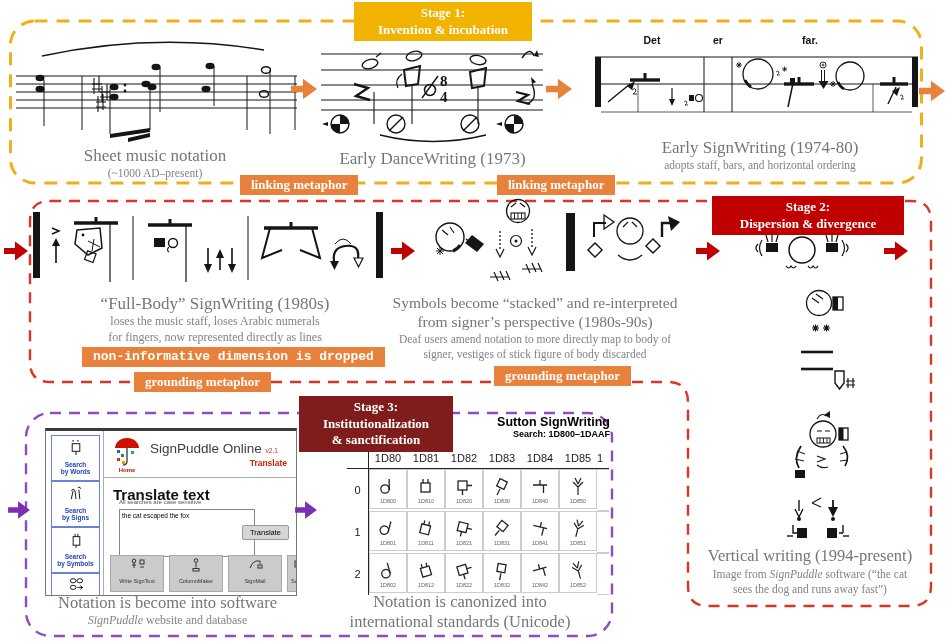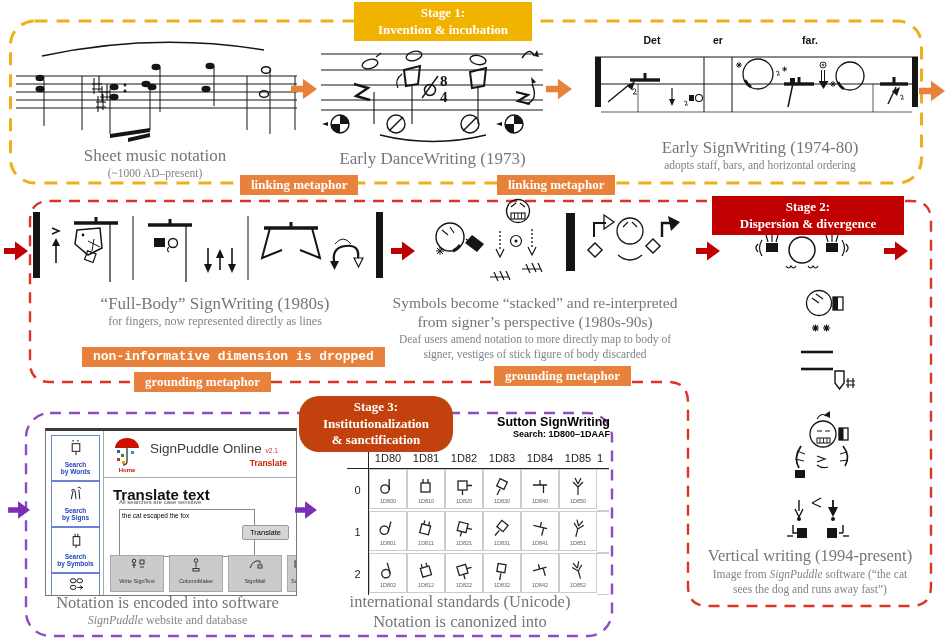--- a/index.html
+++ b/index.html
@@ -324,20 +324,21 @@
         <line x1="261" y1="20" x2="261" y2="14" stroke-width="3"></line>
       <path d="M240 20 L232 50 L252 42" stroke-width="2"></path>
       <path d="M282 20 L290 50 L270 42" stroke-width="2"></path>
       <path d="M305 36 q8 -10 16 0" stroke-width="1"></path>
       <path d="M305 58 Q300 40 315 38 Q330 36 328 50" stroke-width="2.2"></path>
       <path d="M324 50 h9 l-4.5 9 Z" stroke-width="1.2"></path>
     </g>
   </svg>
   <div class="cap" style="left:50px;top:294px;width:330px">
     <div class="t">“Full-Body” SignWriting (1980s)</div>
+    <div class="s" style="font-size:12px">loses the music staff, loses Arabic numerals</div>
     <div class="s" style="font-size:12px">for fingers, now represented directly as lines</div>
   </div>
   <div class="metaphor" style="left:82px;top:347px;font-family:Liberation Mono, monospace;">non-informative dimension is dropped</div>
   <div class="metaphor" style="left:134px;top:372px;">grounding metaphor</div>
 
   <svg class="abs z3" style="left:391px;top:240px;color:#C00000" width="24" height="22" viewBox="0 0 24 22">
       <use href="#arrowR"></use>
     </svg>
 
   <svg class="figure" style="left:420px;top:197px" width="270" height="96" viewBox="0 0 270 96">
@@ -463,21 +464,21 @@
   <svg class="abs z3" style="left:884px;top:240px;color:#C00000" width="24" height="22" viewBox="0 0 24 22">
       <use href="#arrowR"></use>
     </svg>
 
   <div class="cap" style="left:688px;top:546px;width:244px">
     <div class="t2" style="font-size:16.5px">Vertical writing (1994-present)</div>
     <div class="s"><span>Image from </span><i>SignPuddle</i><span> software (“the cat</span></div>
     <div class="s">sees the dog and runs away fast”)</div>
   </div>
 
-  <div class="stg" style="left:299px;top:396px;width:142px;background:#c2410c;border-radius:20px;">
+  <div class="stg" style="left:299px;top:396px;width:142px;background:#7f1d1d;">
     <div>Stage 3:</div>
     <div>Institutionalization</div>
     <div>&amp; sanctification</div>
   </div>
 
   <svg class="abs z3" style="left:8px;top:500px;color:#7B2FB4" width="22" height="20" viewBox="0 0 24 22">
       <use href="#arrowR"></use>
     </svg>
 
   <div class="spwin">
@@ -578,21 +579,21 @@
                 <path d="M12 7 h5"></path>
               </g>
             </svg>
           <div class="lbl">Save S</div>
         </div>
       </div>
     </div>
   </div>
 
   <div class="cap" style="left:30px;top:593px;width:275px">
-    <div class="t" style="font-size:16.5px">Notation is encoded into software</div>
+    <div class="t" style="font-size:16.5px">Notation is become into software</div>
     <div class="s" style="font-size:12px"><i>SignPuddle</i><span> website and database</span></div>
   </div>
 
   <svg class="abs z3" style="left:295px;top:500px;color:#7B2FB4" width="22" height="20" viewBox="0 0 24 22">
       <use href="#arrowR"></use>
     </svg>
 
   <div class="sutton">
     <div class="a">Sutton SignWriting</div>
     <div class="b">Search: 1D800–1DAAF</div>
@@ -725,17 +726,17 @@
           <svg width="20" height="22" viewBox="0 0 20 22">
             <use href="#g5" transform="rotate(-16 10 11)"></use>
           </svg>
           <div class="ut-code">1D852</div>
         </div>
       <div class="ut-cclip"></div>
     </div>
   </div>
 
   <div class="cap" style="left:325px;top:592px;width:270px">
+    <div class="t" style="font-size:16.5px">Notation is canonized into</div>
     <div class="t" style="font-size:16.5px">international standards (Unicode)</div>
-    <div class="t" style="font-size:16.5px">Notation is canonized into</div>
   </div>
 
 </div>
 
 </body></html>

